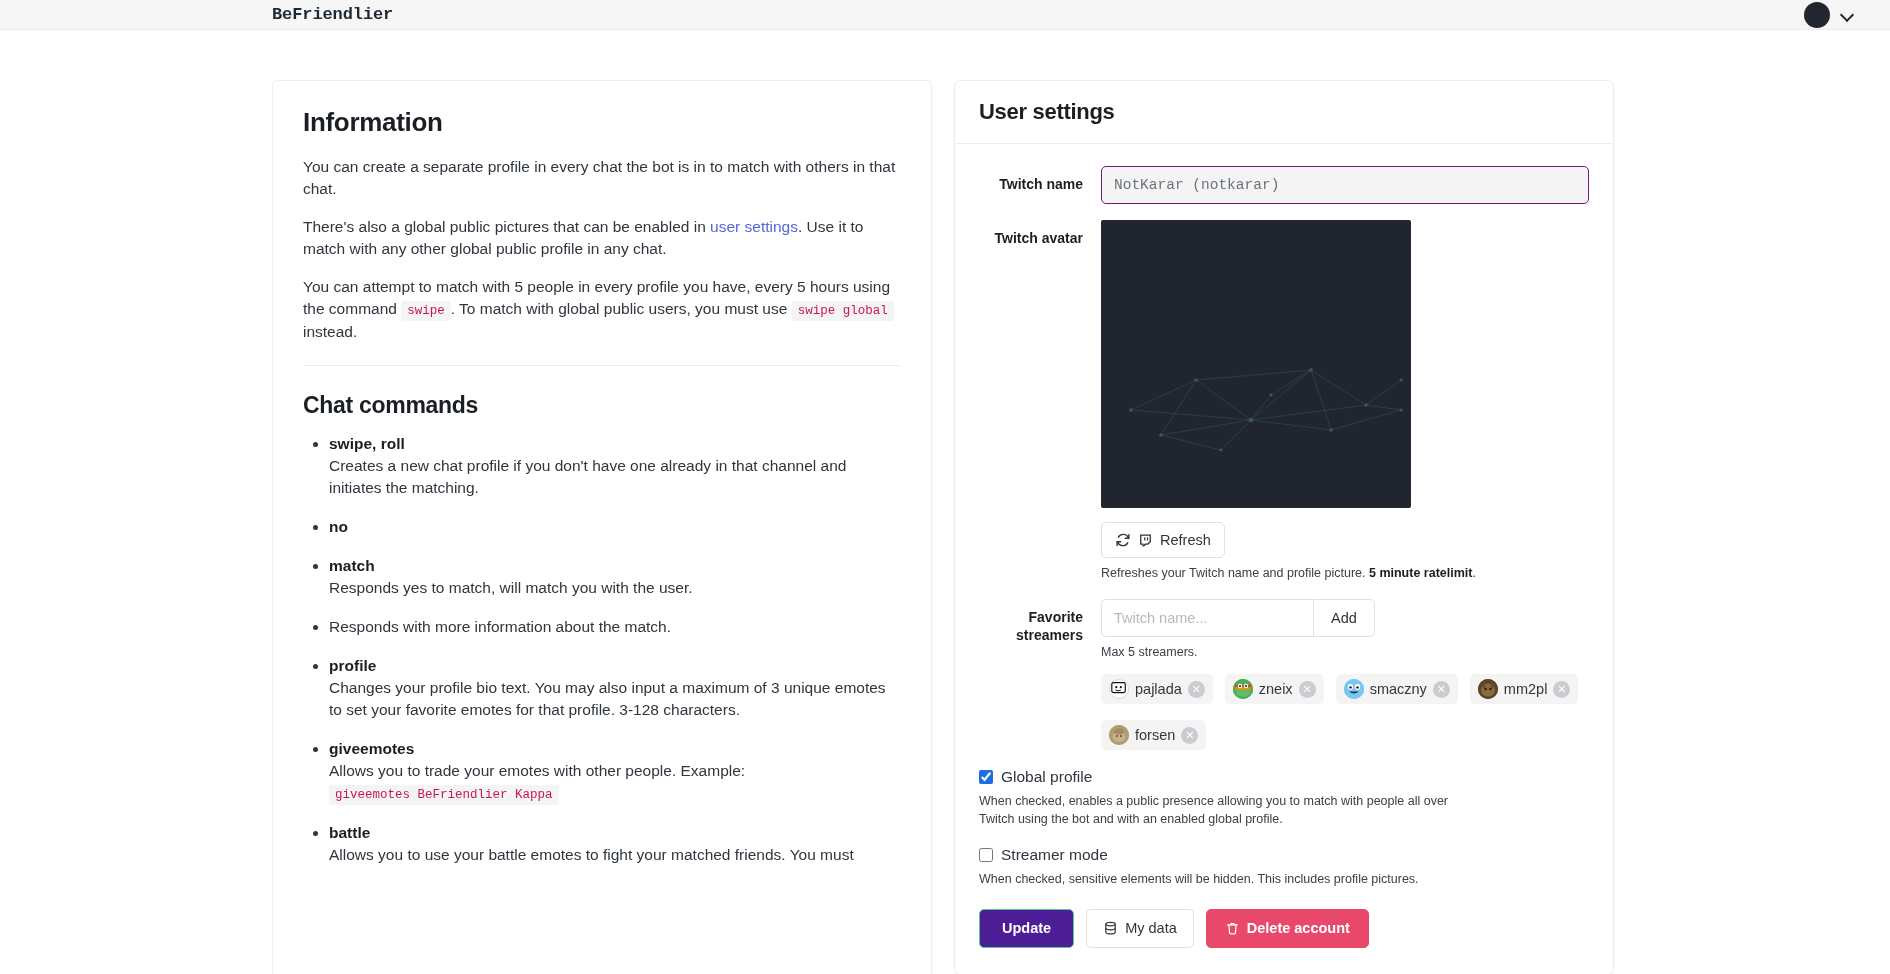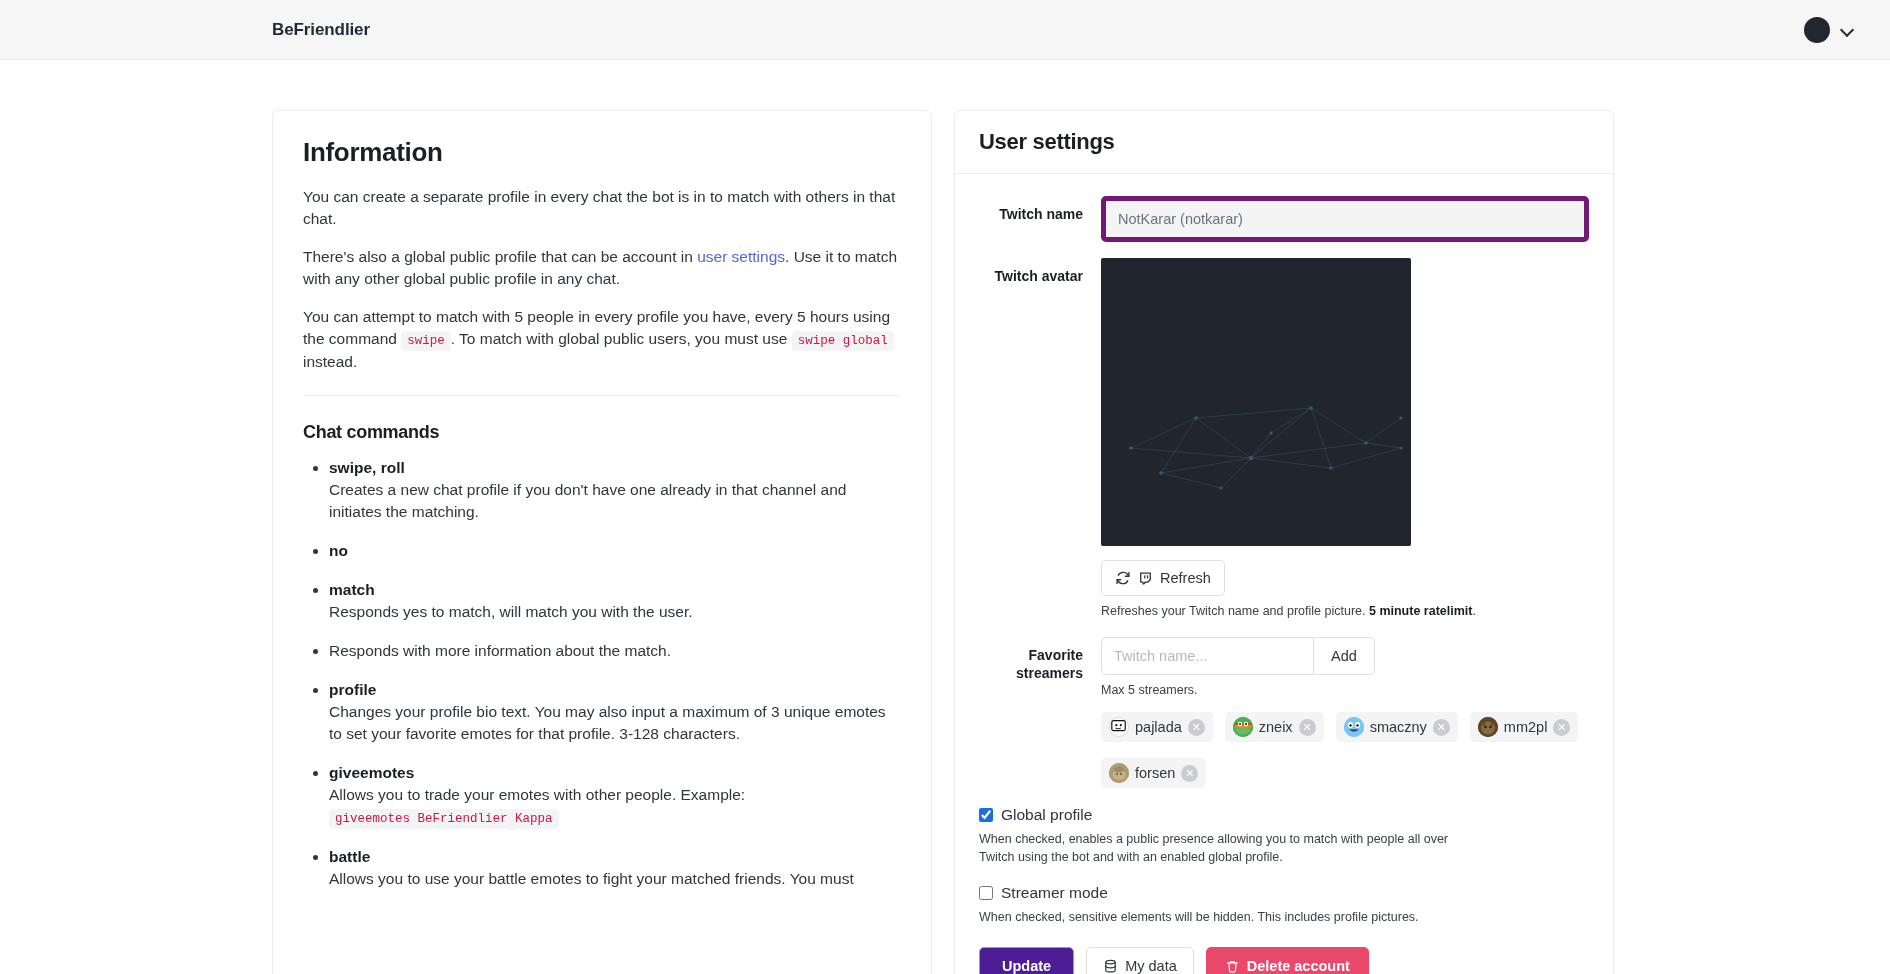--- a/index.html
+++ b/index.html
@@ -7,27 +7,28 @@
     margin: 0; padding: 0;
     width: 1890px; height: 974px;
     background: #ffffff;
     font-family: "Liberation Sans", sans-serif;
     color: #24292f;
     overflow: hidden;
   }
 
   
   .navbar {
-    height: 60px;
+    height: 30px;
     background: #f6f6f6;
     border-bottom: 1px solid #ececec;
     display: flex;
     align-items: center;
     padding: 0 36px 0 272px;
     justify-content: space-between;
+    font-family: Liberation Mono, monospace;
   }
   .brand {
     font-size: 17px;
     font-weight: 700;
     color: #1f2933;
     letter-spacing: -0.1px;
   }
   .nav-right { display: flex; align-items: center; gap: 10px; }
   .avatar-circle {
     width: 26px; height: 26px; border-radius: 50%;
@@ -74,21 +75,21 @@
     overflow: hidden;
   }
   h1.section-title {
     font-size: 26px;
     font-weight: 700;
     margin: 0 0 18px 0;
     letter-spacing: -0.3px;
     color: #1b1f23;
   }
   h2.section-title {
-    font-size: 18px;
+    font-size: 23px;
     font-weight: 700;
     margin: 26px 0 14px 0;
     letter-spacing: -0.3px;
     color: #1b1f23;
   }
   .info-card p {
     margin: 0 0 16px 0;
     font-size: 15.5px;
     line-height: 1.42;
     color: #2f363d;
@@ -157,26 +158,26 @@
     font-size: 14px;
     font-weight: 700;
     color: #1b1f23;
     line-height: 1.3;
   }
   .field-body { flex: 1 1 auto; }
 
   .readonly-input {
     width: 100%;
     background: #f4f4f5;
-    border: 5px solid #701a75;
+    border: 1px solid #701a75;
     border-radius: 5px;
     padding: 10px 12px;
     font-size: 14.5px;
     color: #6a737d;
-    font-family: Liberation Sans, sans-serif;
+    font-family: Liberation Mono, monospace;
   }
 
   .avatar-box {
     width: 310px;
     height: 288px;
     background: #21252e;
     border-radius: 2px;
     position: relative;
     overflow: hidden;
   }
@@ -309,21 +310,21 @@
 </div>
 
 <div class="page">
 
   <div class="card info-card">
     <h1 class="section-title">Information</h1>
 
     <p>You can create a separate profile in every chat the bot is in to match with others in that chat.</p>
 
     <p>
-      <span>There's also a global public profile that can be account in </span><a href="#">user settings</a><span>. Use it to match with any other global public profile in any chat.</span>
+      <span>There's also a global public pictures that can be enabled in </span><a href="#">user settings</a><span>. Use it to match with any other global public profile in any chat.</span>
     </p>
 
     <p>
       <span>You can attempt to match with 5 people in every profile you have, every 5 hours using the command </span><code class="cmd">swipe</code><span>. To match with global public users, you must use </span><code class="cmd">swipe global</code><span> instead.</span>
     </p>
 
     <hr class="divider">
 
     <h2 class="section-title">Chat commands</h2>
 

